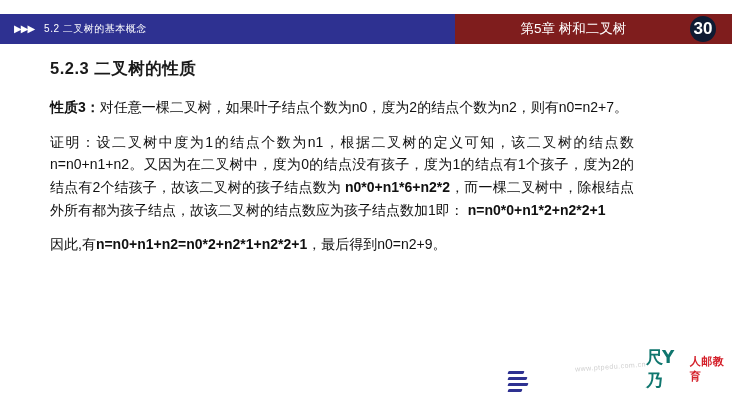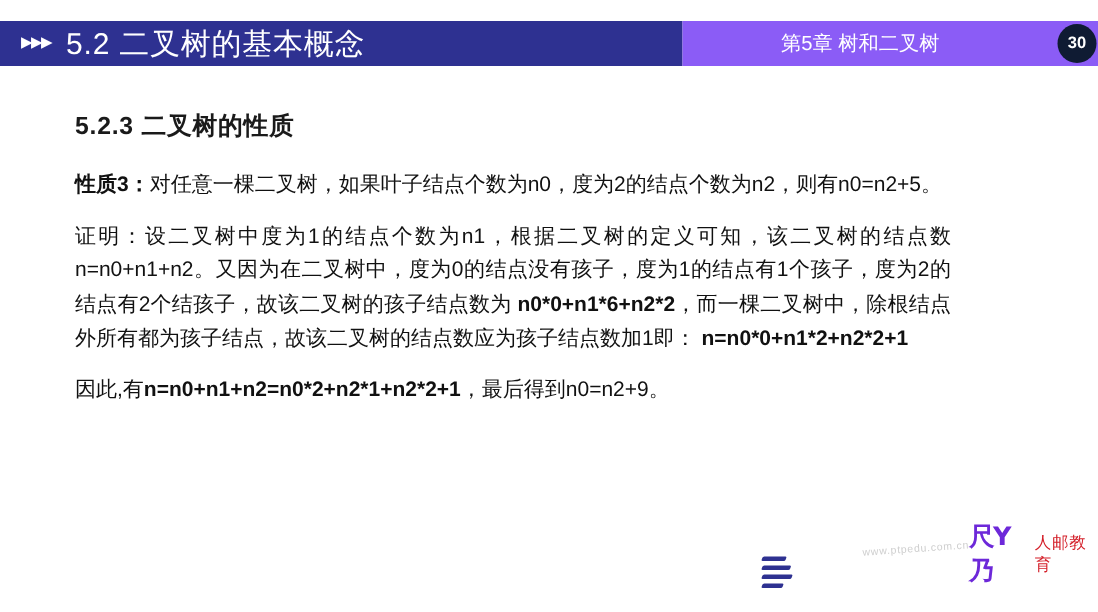--- a/index.html
+++ b/index.html
@@ -43,59 +43,58 @@
     letter-spacing: 0.5px;
   }
   .header-arrows {
     font-size: 10px;
     letter-spacing: -1px;
     margin-right: 10px;
     color: #ffffff;
     line-height: 1;
   }
   .header-left-text {
-    font-size: 20px;
+    font-size: 10px;
   }
   .header-right {
-    background: #8b5cf6;
+    background: #7f1d1d;
     color: #ffffff;
     flex: 1 1 auto;
     display: flex;
     align-items: center;
     justify-content: center;
     font-size: 13.5px;
     position: relative;
     padding-right: 40px;
     box-sizing: border-box;
   }
   .page-badge {
     position: absolute;
-    right: 1px;
+    right: 16px;
     top: 50%;
     transform: translateY(-50%);
     width: 26px;
     height: 26px;
     border-radius: 50%;
     background: #0f1b33;
     color: #ffffff;
-    font-size: 11px;
+    font-size: 17px;
     display: flex;
     align-items: center;
     justify-content: center;
     font-weight: bold;
   }
   
   .content {
     position: absolute;
     top: 58px;
     left: 0;
     width: 680px;
     padding: 0 46px 0 50px;
     box-sizing: border-box;
-    margin-top: 15px;
   }
   .section-title {
     font-size: 16.5px;
     color: #1a1a1a;
     margin: 0 0 16px 0;
     letter-spacing: 0.5px;
   }
   .para {
     font-size: 14px;
     color: #111111;
@@ -156,29 +155,29 @@
   .logo-rym {
     position: absolute;
     left: 646px;
     bottom: 8px;
     display: flex;
     align-items: center;
   }
   .logo-rym .glyph {
     font-size: 17px;
     font-weight: bold;
-    color: #6d28d9;
+    color: #0f766e;
     font-family: "DejaVu Sans", sans-serif;
     letter-spacing: -1px;
     margin-right: 4px;
   }
   .logo-rym .cn {
     font-size: 11px;
     color: #d4202a;
-    font-weight: normal;
+    font-weight: bold;
     letter-spacing: 0.5px;
   }
   .watermark {
     position: absolute;
     right: 86px;
     bottom: 30px;
     font-size: 7px;
     color: #cfcfcf;
     letter-spacing: 0.5px;
     transform: rotate(-4deg);
@@ -197,21 +196,21 @@
     <div class="header-right">
       <span>第5章 树和二叉树</span>
       <span class="page-badge">30</span>
     </div>
   </div>
 
   <div class="content">
     <h2 class="section-title">5.2.3  二叉树的性质</h2>
 
     <p class="para">
-      <span class="b">性质3：</span><span>对任意一棵二叉树，如果叶子结点个数为n0，度为2的结点个数为n2，则有n0=n2+5。</span>
+      <span class="b">性质3：</span><span>对任意一棵二叉树，如果叶子结点个数为n0，度为2的结点个数为n2，则有n0=n2+7。</span>
     </p>
 
     <p class="para">
       <span>证明：设二叉树中度为1的结点个数为n1，根据二叉树的定义可知，该二叉树的结点数n=n0+n1+n2。又因为在二叉树中，度为0的结点没有孩子，度为1的结点有1个孩子，度为2的结点有2个结孩子，故该二叉树的孩子结点数为</span>
       <span class="b">n0*0+n1*6+n2*2</span><span>，而一棵二叉树中，除根结点外所有都为孩子结点，故该二叉树的结点数应为孩子结点数加1即：</span>
       <span class="b">n=n0*0+n1*2+n2*2+1</span>
     </p>
 
     <p class="para">
       <span>因此,有</span><span class="b">n=n0+n1+n2=n0*2+n2*1+n2*2+1</span><span>，最后得到n0=n2+9。</span>

